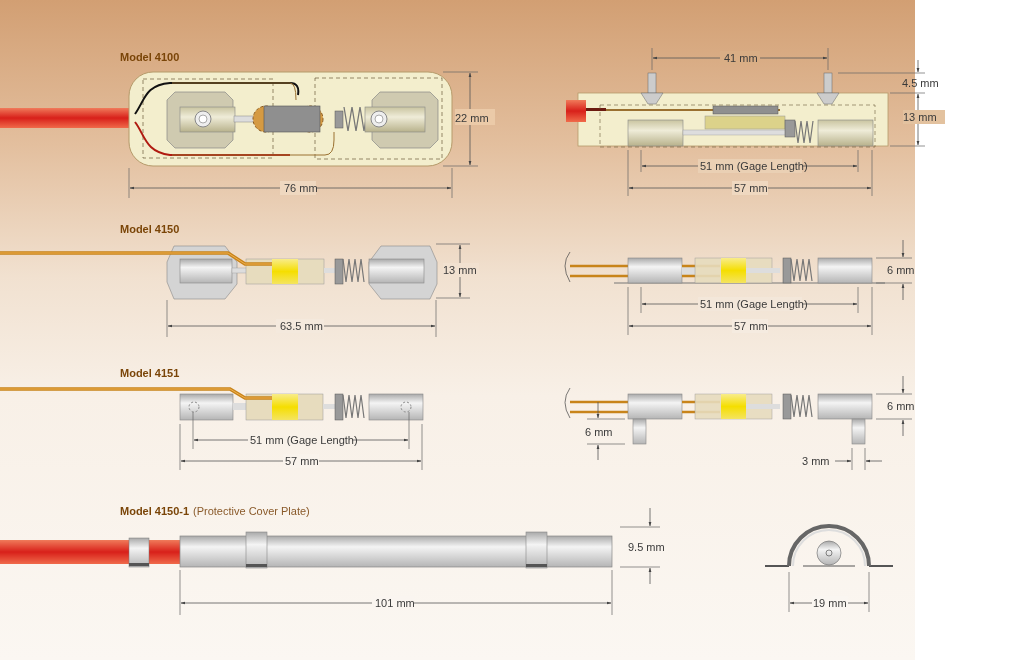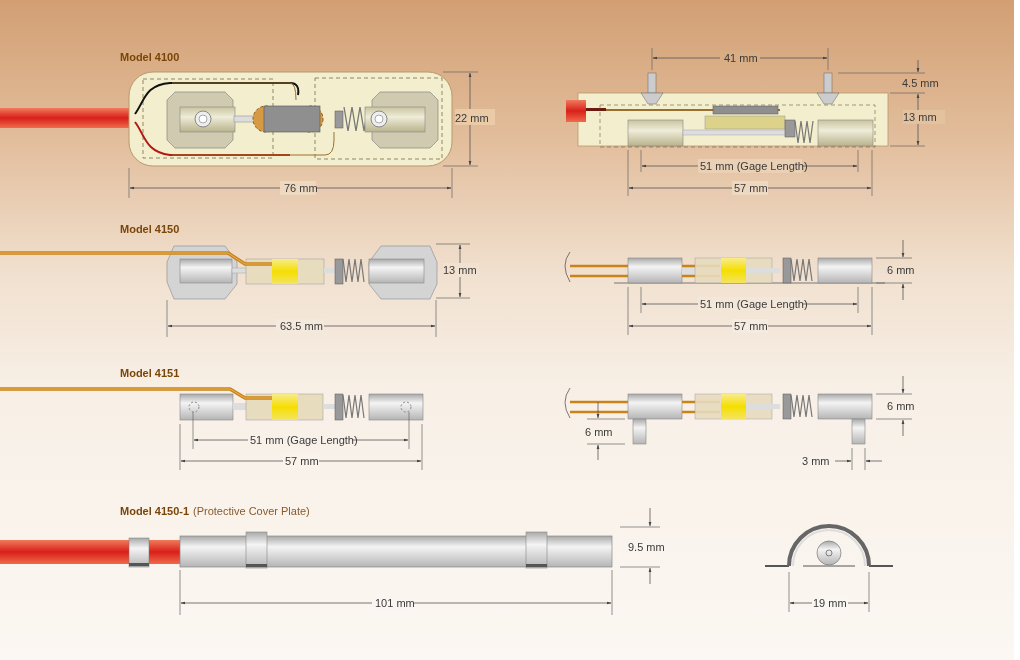--- a/index.html
+++ b/index.html
@@ -1,17 +1,17 @@
 <!DOCTYPE html>
 <html><head>
 <meta charset="utf-8">
 <style>
   html,body{margin:0;padding:0;}
   body{width:1020px;height:660px;overflow:hidden;font-family:"Liberation Sans",sans-serif;}
-  #canvas{position:absolute;left:0;top:0;width:1014px;height:660px;
+  #canvas{position:absolute;left:0;top:0;width:915px;height:660px;
     background:linear-gradient(to bottom,#d29f73 0%,#e3bf9e 22%,#f1e1d0 42%,#f8f0e7 60%,#fbf7f2 100%);}
   svg{position:absolute;left:0;top:0;}
   .title{font-family:"Liberation Sans",sans-serif;font-weight:bold;font-size:11px;fill:#7a4508;}
   .subtitle{font-family:"Liberation Sans",sans-serif;font-size:11px;fill:#8a5a2a;font-weight:normal;}
   .dim{font-family:"Liberation Sans",sans-serif;font-size:11px;fill:#3a3a3a;}
   .dl{stroke:#555;stroke-width:0.8;fill:none;}
   .ext{stroke:#666;stroke-width:0.7;fill:none;}
 </style>
 </head>
 <body>

